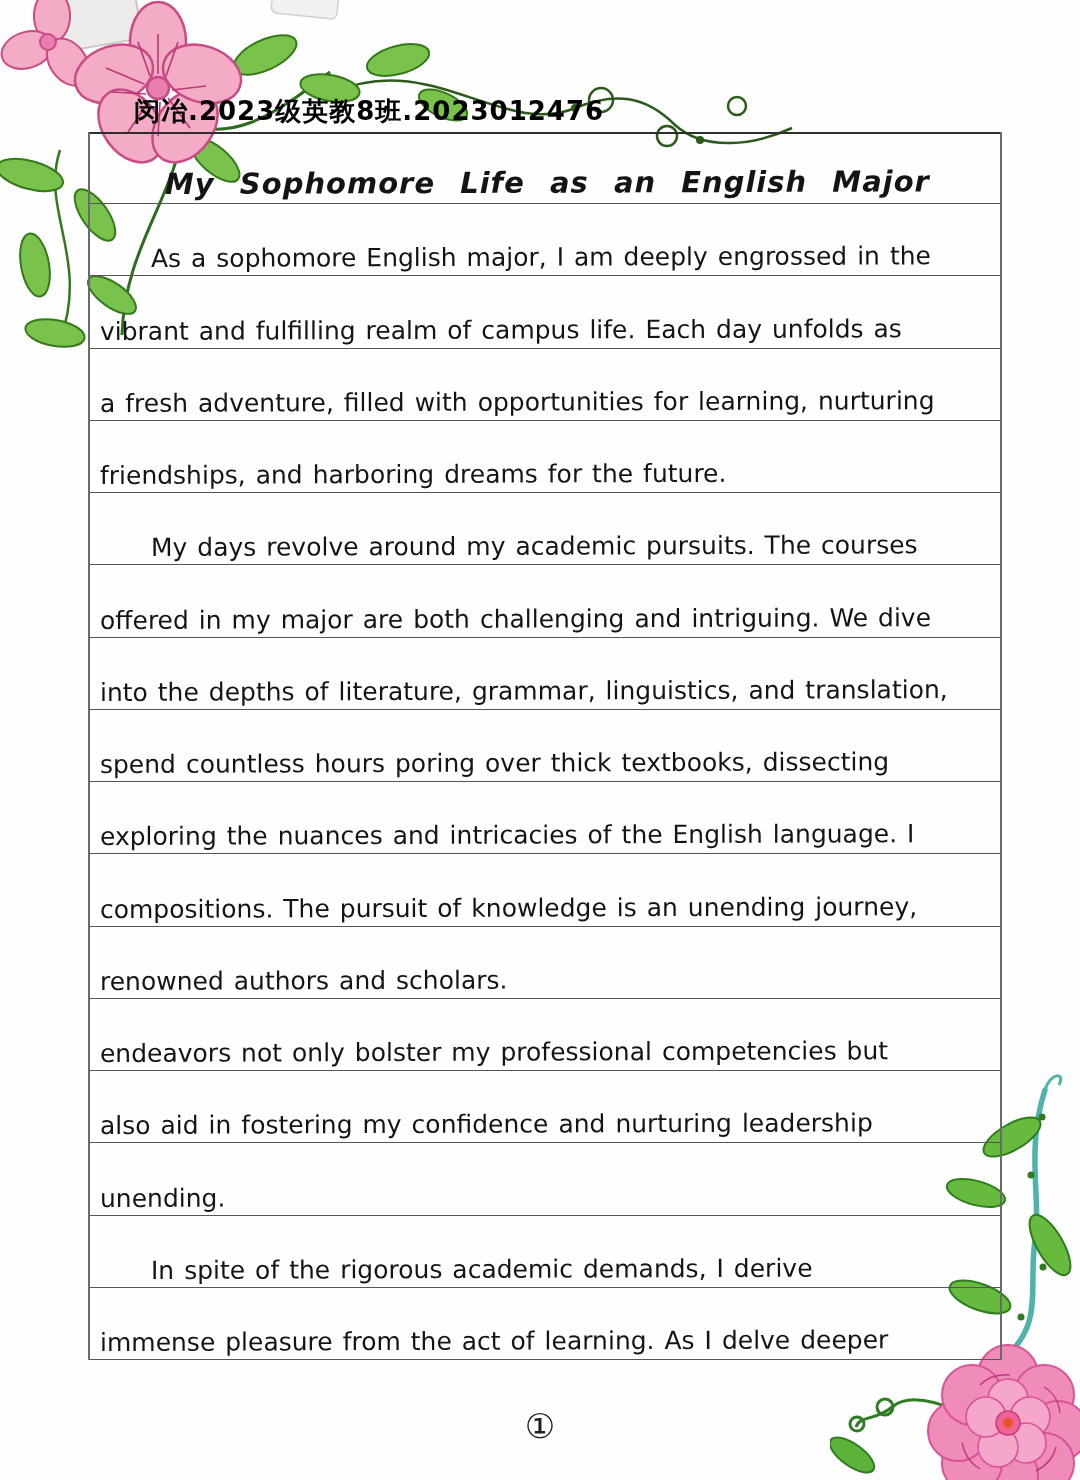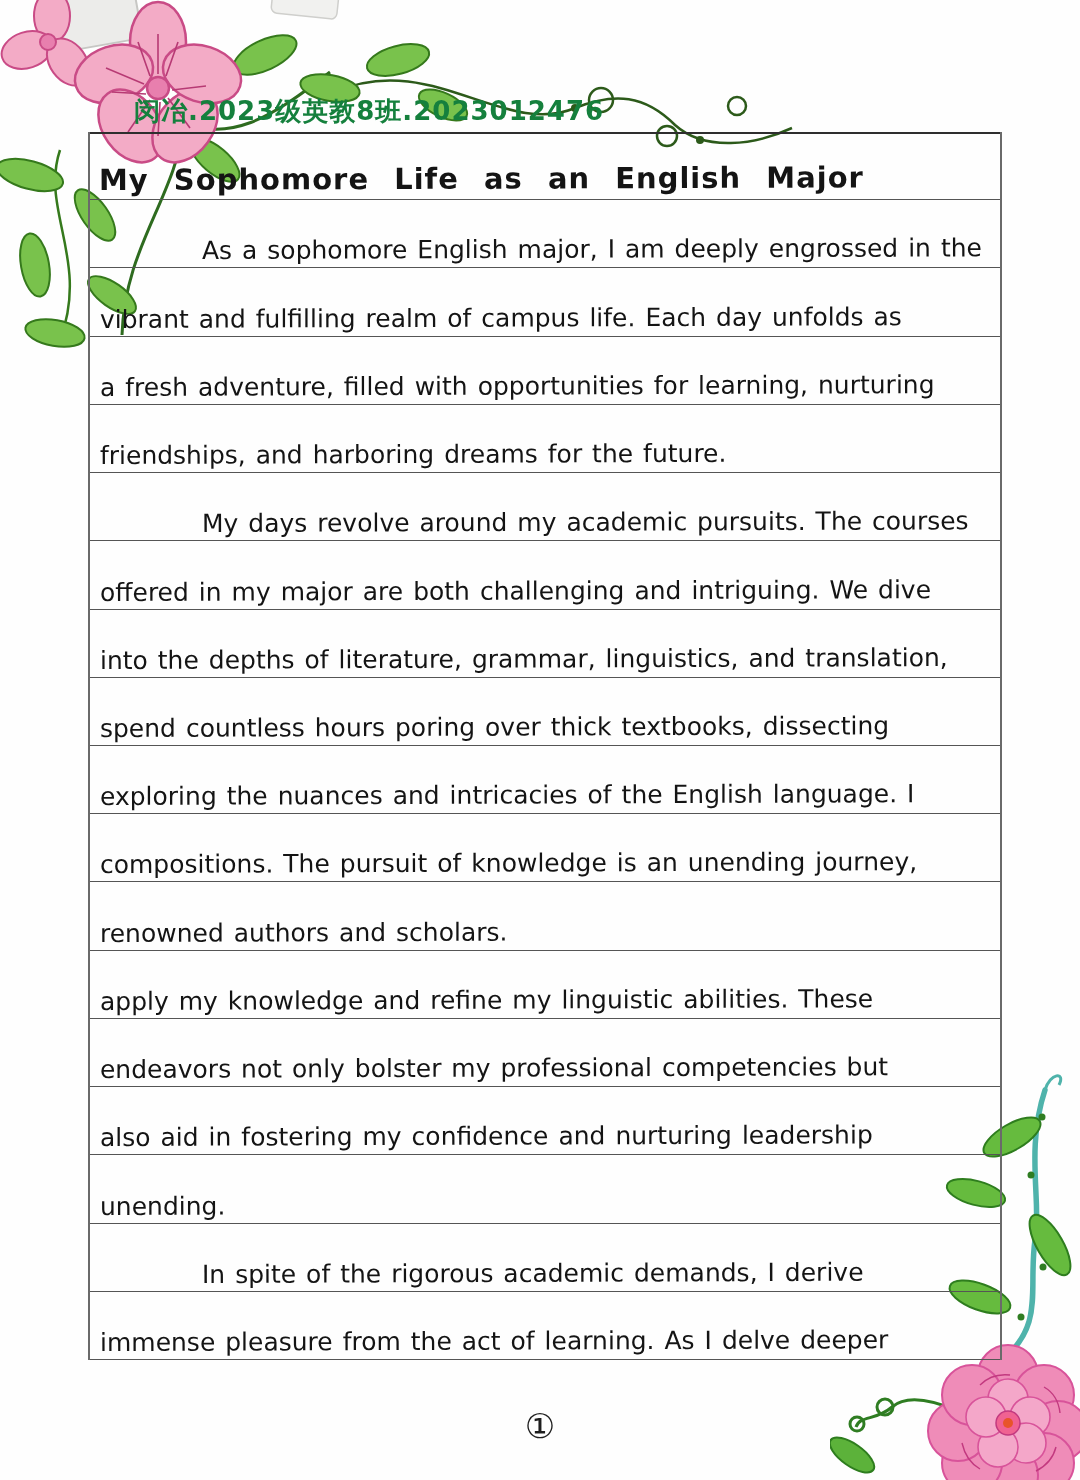--- a/index.html
+++ b/index.html
@@ -9,40 +9,40 @@
     font-family:"DejaVu Sans", sans-serif;
   }
   .sheet{position:absolute;inset:0;background:#fefefe;}
   
   .header-row{
     position:absolute;left:88px;top:86px;width:912px;height:46px;
     border-bottom:2px solid #2e2e2e;display:flex;align-items:flex-end;
   }
   .header-text{
     margin-left:46px;padding-bottom:3px;
-    font-size:26px;font-weight:700;color:#15803d;letter-spacing:1px;
+    font-size:26px;font-weight:700;color:#000000;letter-spacing:1px;
     white-space:nowrap;
   }
   
   .ruled-area{
     position:absolute;left:88px;top:132px;width:910px;height:1228px;
     border-left:2px solid #6a6a6a;border-right:2px solid #6a6a6a;
     display:flex;flex-direction:column;
   }
   .row{
     flex:1;border-bottom:1.5px solid #555;
     display:flex;align-items:flex-end;
     padding:0 4px 2px 10px;overflow:visible;
   }
   .row span{
     font-size:25px;color:#141414;white-space:nowrap;
     word-spacing:2px;transform:rotate(-0.2deg);transform-origin:left bottom;
   }
-  .row.indent{padding-left:112px;}
-  .row.title{justify-content:flex-start;padding-left:9px;}
+  .row.indent{padding-left:61px;}
+  .row.title{justify-content:center;padding-left:9px;font-style:italic;}
   .row.title span{font-size:29px;font-weight:600;word-spacing:14px;letter-spacing:1px;}
   
   .page-number{
     position:absolute;left:0;right:0;top:1406px;text-align:center;
     font-size:34px;color:#1d1d1d;
   }
   .deco{position:absolute;pointer-events:none;}
   .deco.tl{left:0;top:0;}
   .deco.br{left:830px;top:1055px;}
 </style>
@@ -200,23 +200,20 @@
       <div class="row">
         <span>exploring the nuances and intricacies of the English language. I</span>
       </div>
       <div class="row">
         <span>compositions. The pursuit of knowledge is an unending journey,</span>
       </div>
       <div class="row">
         <span>renowned authors and scholars.</span>
       </div>
       <div class="row">
-        <span>apply my knowledge and refine my linguistic abilities. These</span>
-      </div>
-      <div class="row">
         <span>endeavors not only bolster my professional competencies but</span>
       </div>
       <div class="row">
         <span>also aid in fostering my confidence and nurturing leadership</span>
       </div>
       <div class="row">
         <span>unending.</span>
       </div>
       <div class="row indent">
         <span>In spite of the rigorous academic demands, I derive</span>

